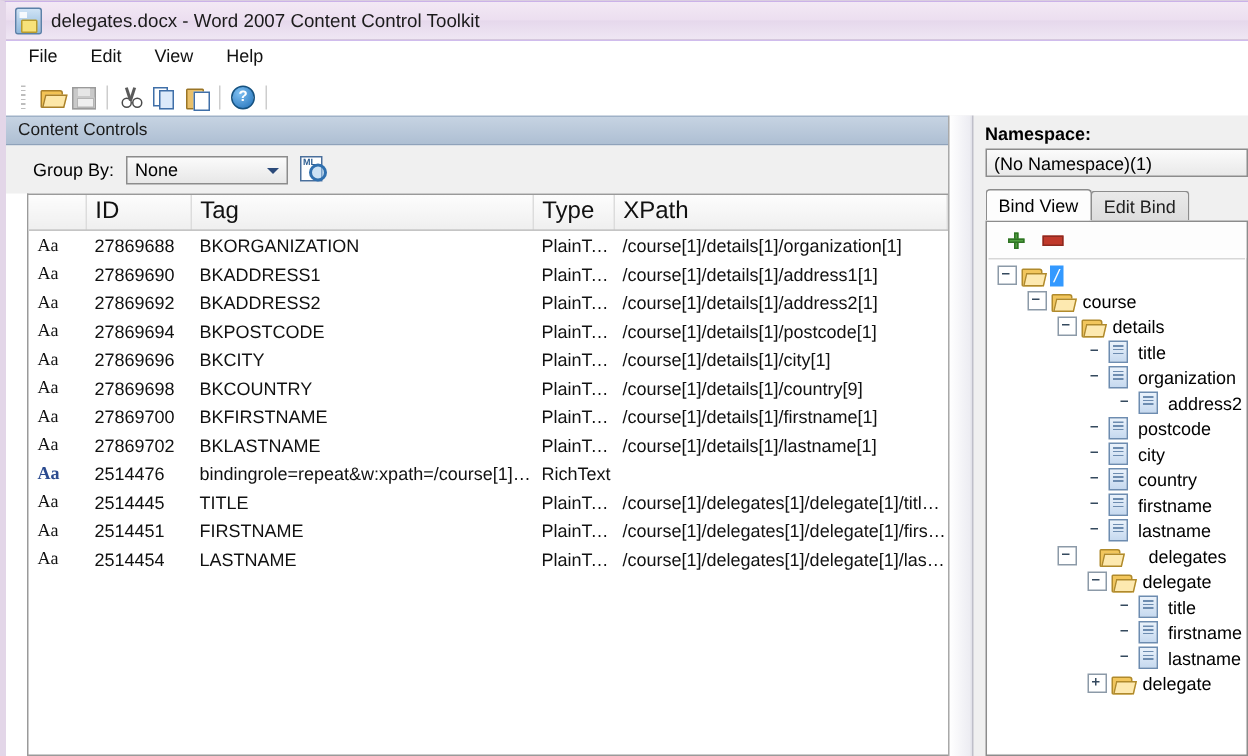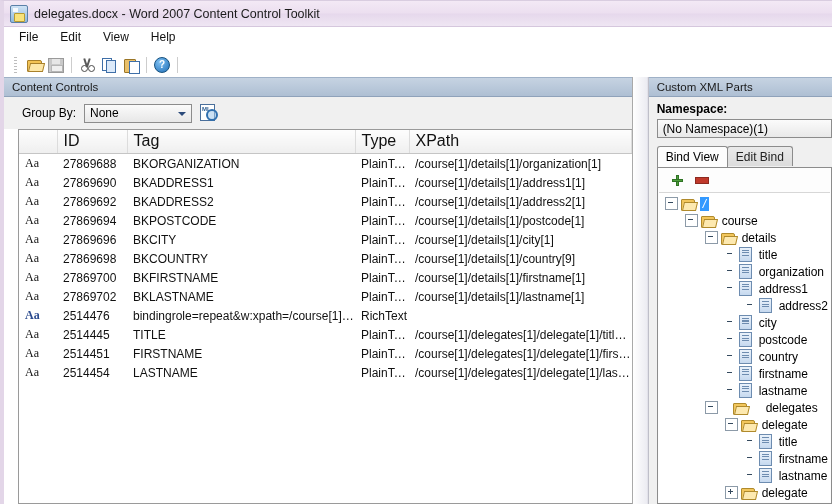--- a/index.html
+++ b/index.html
@@ -126,21 +126,21 @@
   .c-type{width:54px;} .c-xpath{width:auto;}
   .aa{font-family:"Liberation Serif","DejaVu Serif",serif;font-size:12px;color:#333;}
   .aa.rich{font-weight:bold;color:#2b4b8f;}
   
   .ns-label{font-size:12px;font-weight:bold;padding:5px 0 3px 8px;}
   .ns-combo{
     margin:0 0 0 8px;height:19px;box-sizing:border-box;
     background:linear-gradient(to bottom,#fbfbfb,#e9e9e9);
     border:1px solid #8c8c8c;display:flex;align-items:center;padding-left:5px;font-size:12px;
   }
-  .tabstrip{display:flex;align-items:flex-start;margin:8px 0 0 8px;height:21px;}
+  .tabstrip{display:flex;align-items:flex-end;margin:8px 0 0 8px;height:21px;}
   .tab{
     height:20px;box-sizing:border-box;padding:3px 8px 0 8px;font-size:12px;
     border:1px solid #8c8c8c;border-bottom:none;border-radius:3px 3px 0 0;margin-right:-1px;
   }
   .tab.active{background:#fdfdfd;height:21px;position:relative;z-index:2;}
   .tab.inactive{background:linear-gradient(to bottom,#eaeaea,#dcdcdc);color:#222;}
   .tabpage{
     flex:1;background:#fdfdfd;border:1px solid #8c8c8c;margin:0 0 0 8px;
     display:flex;flex-direction:column;overflow:hidden;
   }
@@ -337,21 +337,20 @@
               <td>/course[1]/delegates[1]/delegate[1]/lastname[1]</td>
             </tr>
           </tbody>
         </table>
       </div>
     </div>
 
     <div class="splitter"></div>
 
     <div class="right-pane">
-      <div class="pane-header">Custom XML Parts</div>
       <div class="ns-label">Namespace:</div>
       <div class="ns-combo">
         <span>(No Namespace)(1)</span>
       </div>
 
       <div class="tabstrip">
         <div class="tab active">Bind View</div>
         <div class="tab inactive">Edit Bind</div>
       </div>
 
@@ -379,39 +378,34 @@
             <div class="tnode" style="padding-left: 66px;">
               <span class="exp none"></span>
               <span class="docico"></span>
               <span class="tlabel">title</span>
             </div>
             <div class="tnode" style="padding-left: 66px;">
               <span class="exp none"></span>
               <span class="docico"></span>
               <span class="tlabel">organization</span>
             </div>
-            <div class="tnode" style="padding-left: 66px;">
-              <span class="exp none"></span>
-              <span class="docico"></span>
-              <span class="tlabel">address1</span>
-            </div>
             <div class="tnode" style="padding-left: 86px;">
               <span class="exp none"></span>
               <span class="docico"></span>
               <span class="tlabel">address2</span>
             </div>
             <div class="tnode" style="padding-left: 66px;">
               <span class="exp none"></span>
               <span class="docico"></span>
+              <span class="tlabel">postcode</span>
+            </div>
+            <div class="tnode" style="padding-left: 66px;">
+              <span class="exp none"></span>
+              <span class="docico"></span>
               <span class="tlabel">city</span>
-            </div>
-            <div class="tnode" style="padding-left: 66px;">
-              <span class="exp none"></span>
-              <span class="docico"></span>
-              <span class="tlabel">postcode</span>
             </div>
             <div class="tnode" style="padding-left: 66px;">
               <span class="exp none"></span>
               <span class="docico"></span>
               <span class="tlabel">country</span>
             </div>
             <div class="tnode" style="padding-left: 66px;">
               <span class="exp none"></span>
               <span class="docico"></span>
               <span class="tlabel">firstname</span>

